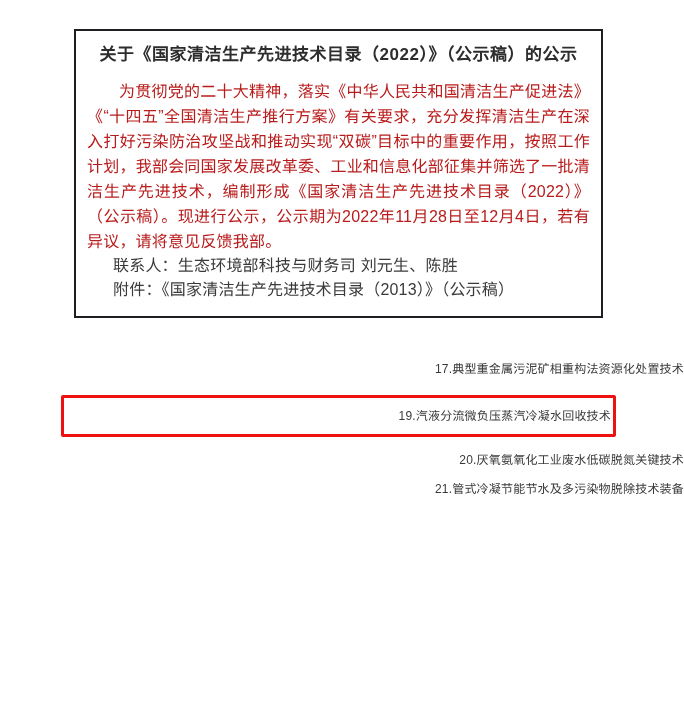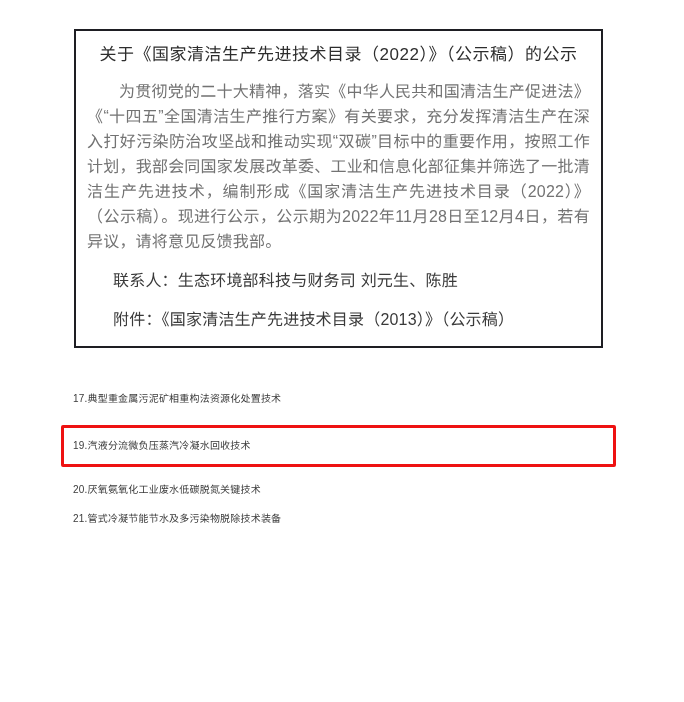--- a/index.html
+++ b/index.html
@@ -19,61 +19,61 @@
     margin-left: 74px;
     margin-top: 29px;
     width: 529px;
     border: 2px solid #1e1e23;
     padding: 12px 11px 14px 11px;
     background: #ffffff;
   }
   .notice-title {
     font-size: 17px;
     line-height: 24px;
-    font-weight: 400;
+    font-weight: 700;
     text-align: center;
     letter-spacing: 0.5px;
     color: #2d2d2d;
     margin-bottom: 12px;
   }
   .notice-body {
     font-size: 16px;
     line-height: 25px;
     letter-spacing: 0.2px;
     text-align: justify;
     text-indent: 2em;
-    color: #737373;
+    color: #b91c1c;
   }
   .contact-line {
     font-size: 16px;
     line-height: 24px;
     letter-spacing: 0.2px;
     color: #3a3a3a;
     padding-left: 26px;
-    margin-top: 15px;
   }
   .tech-list {
     margin: 40px 0 0 73px;
   }
   .tech-item {
-    font-size: 10px;
+    font-size: 12px;
     line-height: 22px;
     letter-spacing: 0.2px;
     color: #3a3a3a;
+    text-align: right;
   }
   .tech-item.gap-lg { margin-bottom: 15px; }
   .tech-item.gap-sm { margin-bottom: 5px; }
   .tech-item.gap-md { margin-bottom: 7px; }
   .highlight-box {
     width: 555px;
     margin-left: -12px;
     margin-bottom: 12px;
     border: 3px solid #ee1111;
     border-radius: 2px;
-    padding: 7px 18px 7px 9px;
+    padding: 7px 2px 7px 9px;
     background: transparent;
   }
 </style>
 </head>
 <body>
 
 <div class="screen">
 
   <div class="notice-box">
     <div class="notice-title">关于《国家清洁生产先进技术目录（2022）》（公示稿）的公示</div>

